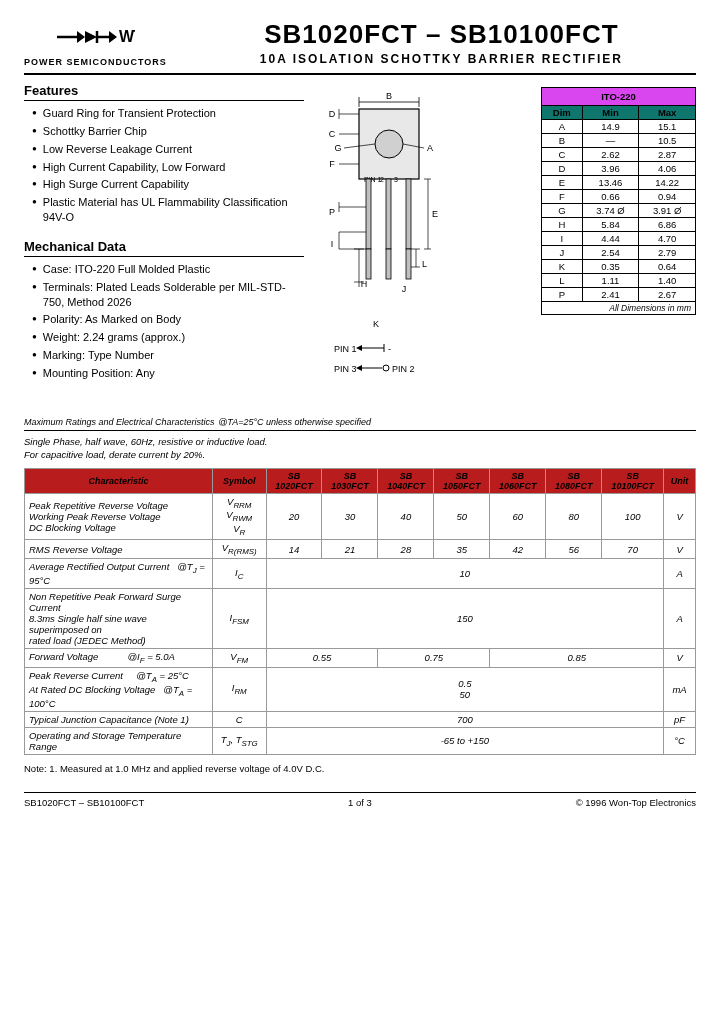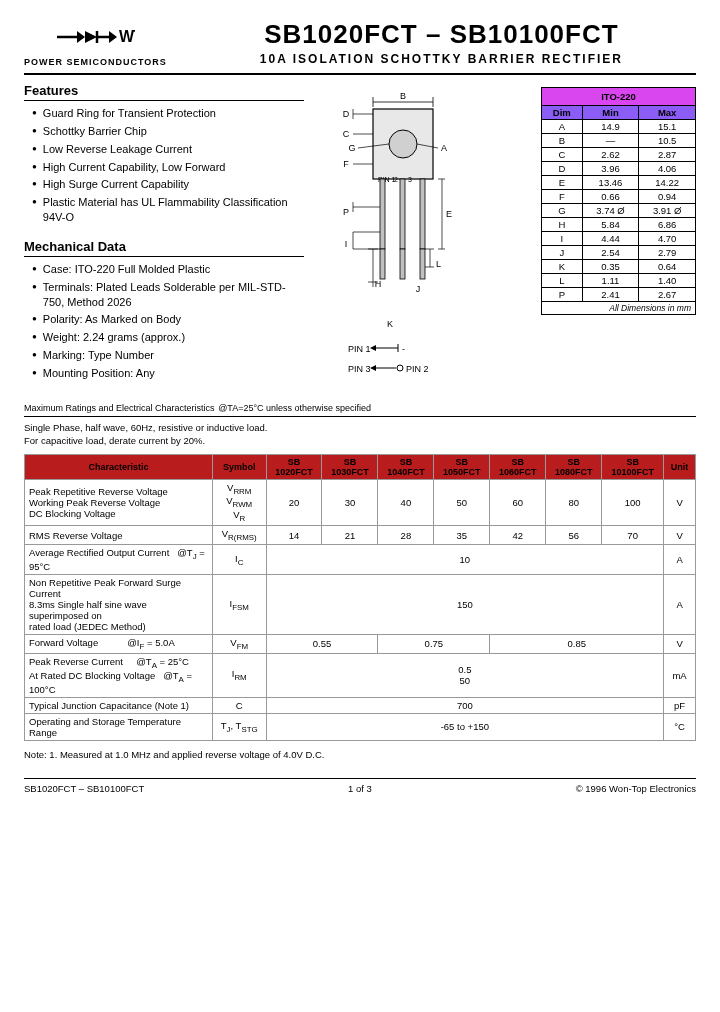--- a/index.html
+++ b/index.html
@@ -54,21 +54,21 @@
     .sub-title {
       font-size: 12px;
       font-weight: bold;
       letter-spacing: 2px;
       margin-top: 2px;
     }
 
     
     .content-row {
       display: flex;
-      gap: 14px;
+      gap: 0;
       margin-top: 8px;
       justify-content: center;
     }
     .left-col {
       flex: 0 0 280px;
     }
     .right-col {
       flex: 1;
     }
 
@@ -115,21 +115,21 @@
     .dim-table th, .dim-table td {
       border: 1px solid #000;
       padding: 1px 4px;
       text-align: center;
     }
     .dim-table th {
       background: #e0e0e0;
       font-weight: bold;
     }
     .dim-table .header-row th {
-      background: #8b5cf6;
+      background: #0f766e;
     }
     .dim-table-title {
       text-align: center;
       font-weight: bold;
       font-size: 9.5px;
       background: #d946ef;
       border: 1px solid #000;
       border-bottom: none;
       padding: 3px;
     }
@@ -137,20 +137,22 @@
       font-size: 8.5px;
       text-align: right;
       font-style: italic;
       border: 1px solid #000;
       border-top: none;
       padding: 1px 4px;
     }
 
     
     .ratings-section {
+      margin-top: 14px;
+      font-style: italic;
     }
     .ratings-title {
       font-size: 13px;
       font-weight: bold;
       border-bottom: 1px solid #000;
       padding-bottom: 2px;
       margin-bottom: 4px;
     }
     .ratings-title span {
       font-size: 9px;

